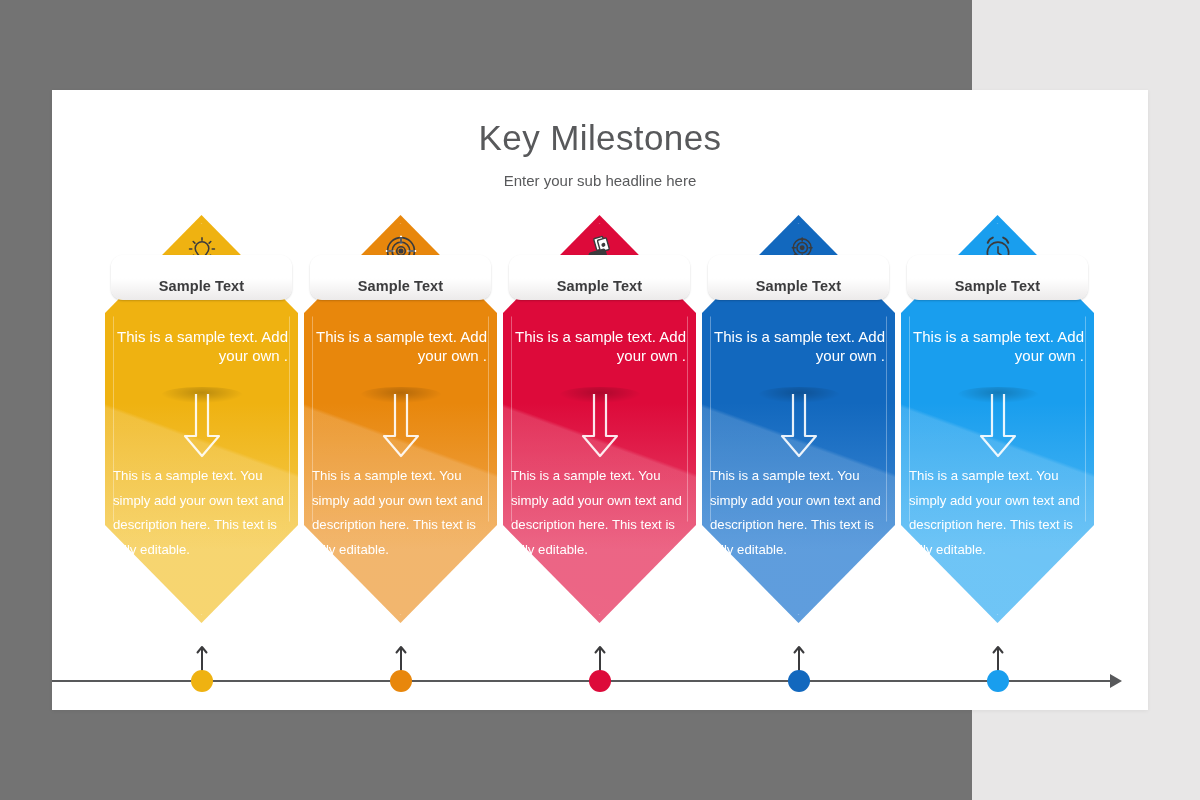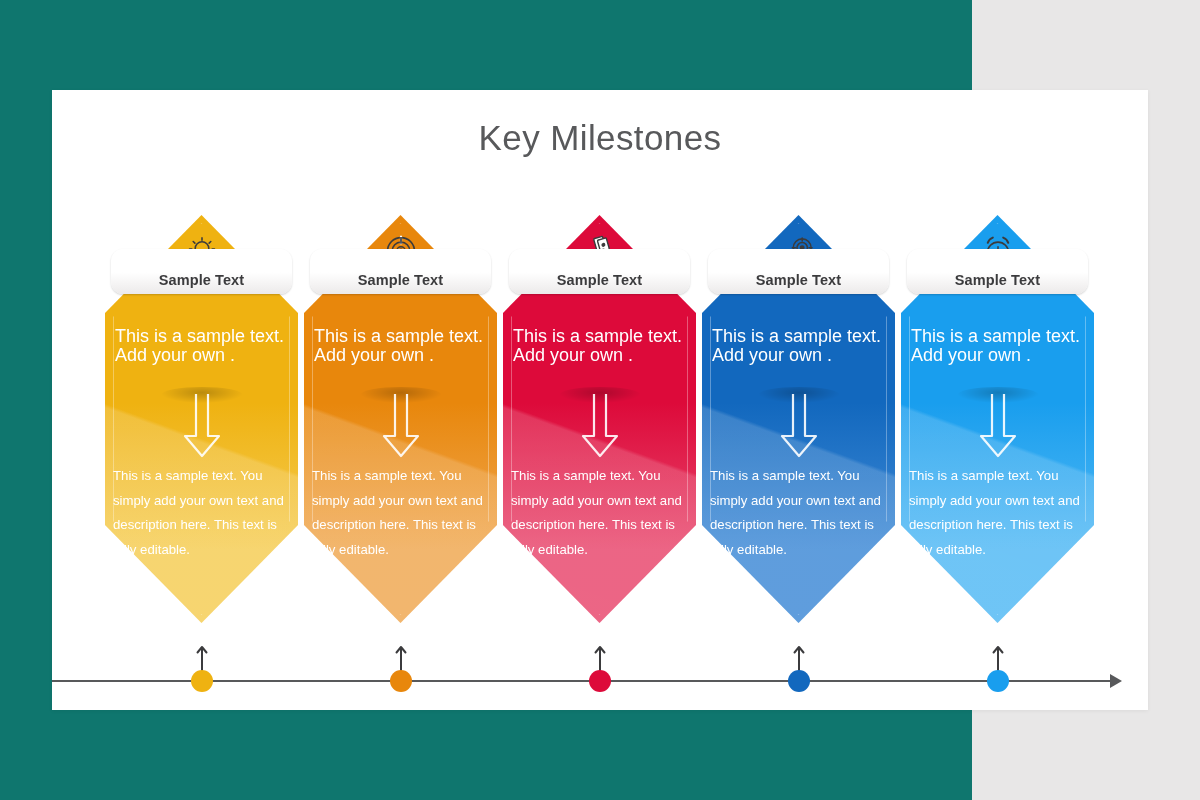--- a/index.html
+++ b/index.html
@@ -8,21 +8,21 @@
     background: #e8e7e7;
     width: 1200px;
     height: 800px;
     overflow: hidden;
     font-family: "Liberation Sans", sans-serif;
   }
   #stage {
     position: relative;
     width: 972px;
     height: 800px;
-    background: #0f766e;
+    background: #737373;
   }
   #slide {
     position: absolute;
     left: 52px;
     top: 90px;
     width: 1096px;
     height: 620px;
     background: #ffffff;
     box-shadow: 0 1px 4px rgba(0,0,0,0.06);
   }
@@ -92,21 +92,21 @@
     -webkit-clip-path: polygon(50% 0%, 100% 24%, 100% 76%, 50% 100%, 0% 76%, 0% 24%);
     clip-path: polygon(50% 0%, 100% 24%, 100% 76%, 50% 100%, 0% 76%, 0% 24%);
     border-radius: 10px;
     pointer-events: none;
   }
 
   
   .badge {
     position: absolute;
     left: 6px;
-    top: 34px;
+    top: 40px;
     width: 181px;
     height: 45px;
     border-radius: 12px;
     background: linear-gradient(180deg, #ffffff 0%, #ffffff 52%, #eceaea 100%);
     box-shadow: 0 1px 2px rgba(0,0,0,0.18);
     display: flex;
     align-items: flex-end;
     justify-content: center;
     padding-bottom: 6px;
     box-sizing: border-box;
@@ -129,23 +129,23 @@
     justify-content: center;
   }
   .icon-slot svg { display: block; }
 
   
   .lead-text {
     position: absolute;
     left: 10px;
     right: 10px;
     top: 112px;
-    text-align: left;
+    text-align: right;
     color: #ffffff;
-    font-size: 18px;
+    font-size: 15px;
     line-height: 19px;
   }
   .body-text {
     position: absolute;
     left: 8px;
     right: 8px;
     top: 249px;
     color: #ffffff;
     font-size: 13.2px;
     line-height: 24.5px;
@@ -222,20 +222,21 @@
     height: 30px;
   }
 </style>
 </head>
 <body>
 
 <div id="stage">
   <div id="slide">
 
     <div id="title">Key Milestones</div>
+    <div id="subtitle">Enter your sub headline here</div>
 
     <div id="cards">
         <div class="card" style="left: 0px;">
     <div class="card-shape">
       <div class="card-bg" style="background:linear-gradient(180deg, #efb211 0%, #efb211 46%, #f5cd54 82%, #f5cd54 100%);"></div>
       <div class="card-gloss"></div>
     </div>
     <div class="card-inline"></div>
 
     <div class="icon-slot">

